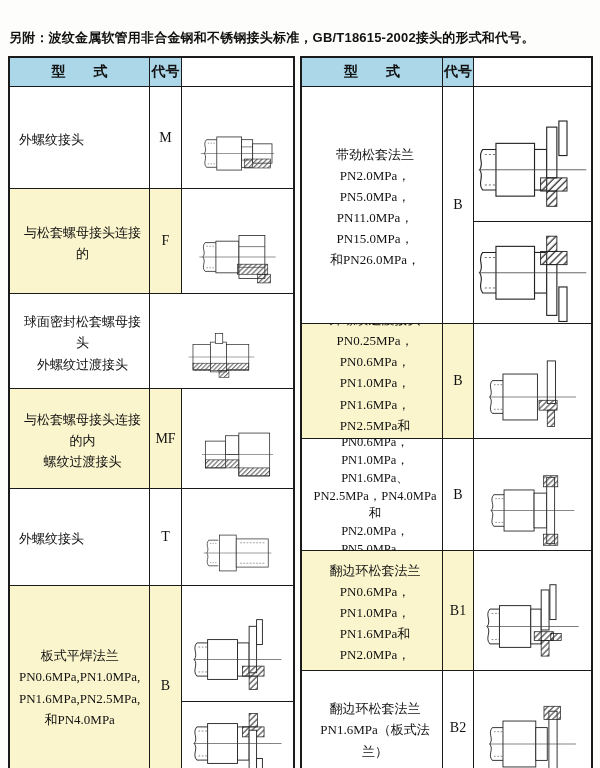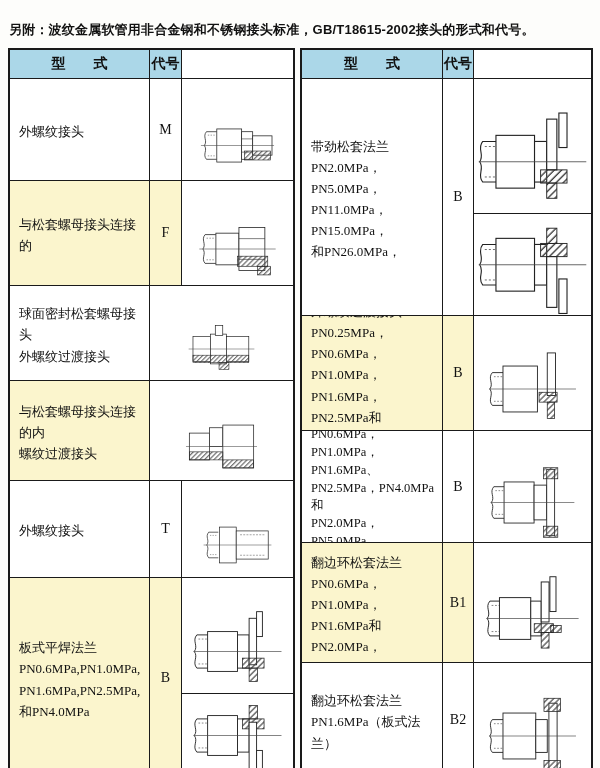--- a/index.html
+++ b/index.html
@@ -7,21 +7,21 @@
     --highlight-bg:#fbf5cd;
     --line:#1a1a1a;
   }
   *{box-sizing:border-box;margin:0;padding:0;}
   html,body{width:600px;background:#fdfdfb;}
   body{font-family:"Liberation Serif","DejaVu Serif",serif;color:#111;}
   .page{width:600px;height:768px;padding:9px 7px 0 8px;overflow:hidden;}
   .title{
     font-family:"Liberation Sans","DejaVu Sans",sans-serif;
     font-weight:700;font-size:13px;letter-spacing:0.2px;
-    margin:12px 0 9px 1px;white-space:nowrap;
+    margin:20px 0 9px 1px;white-space:nowrap;
   }
   .tables{display:flex;gap:5px;align-items:stretch;}
   .tbl{border:2px solid var(--line);background:#fff;}
   .tbl.left{width:287px;}
   .tbl.right{width:293px;}
   .tr{display:flex;border-bottom:1px solid var(--line);}
   .tr:last-child{border-bottom:none;}
   .td{border-right:1px solid var(--line);overflow:hidden;}
   .td:last-child{border-right:none;margin-top:32px;}
   
@@ -35,21 +35,21 @@
     font-family:"Liberation Sans","DejaVu Sans",sans-serif;
     font-weight:700;font-size:14px;
   }
   
   .l1{height:102px}.l2{height:105px}.l3{height:95px}.l4{height:100px}.l5{height:97px}.l6{height:199px}
   .r1{height:237px}.r2{height:115px}.r3{height:112px}.r4{height:120px}.r5{height:114px}
   
   .type{
     display:flex;align-items:center;
     padding:4px 3px 0 9px;
-    font-size:13px;line-height:1.62;white-space:pre-line;
+    font-size:13px;line-height:1.62;white-space:pre-line;text-align:center;
   }
   .r3 .type{font-size:12.5px;line-height:1.42;}
   .code{
     display:flex;align-items:center;justify-content:center;
     font-size:14px;
   }
   .yellow{background:var(--highlight-bg);}
   .diagcell{display:flex;flex-direction:column;background:#fff;}
   .dwrap{flex:1;min-height:0;display:flex;align-items:center;justify-content:center;}
   .dwrap + .dwrap{border-top:1px solid var(--line);}
@@ -141,20 +141,21 @@
                 <rect x="52" y="72" width="16" height="11" fill="url(#h3)" stroke="#222" stroke-width="0.9"></rect>
                 <line x1="3" y1="50" x2="109" y2="50" stroke="#444" stroke-width="0.8"></line>
               </svg>
             </div>
         </div>
       </div>
 
       <div class="tr l4">
         <div class="td type c-type yellow">与松套螺母接头连接的内
 螺纹过渡接头</div>
+        <div class="td code c-code yellow">MF</div>
         <div class="td diagcell c-diag">
           <div class="dwrap">
               <svg viewBox="0 0 112 100" preserveAspectRatio="xMidYMid meet">
                 <defs>
                   <pattern id="h4" width="5" height="5" patternUnits="userSpaceOnUse" patternTransform="rotate(45)">
                     <line x1="1" y1="0" x2="1" y2="5" stroke="#444" stroke-width="1.4"></line>
                   </pattern>
                 </defs>
                 <rect x="8" y="30" width="30" height="40" fill="#fff" stroke="#222" stroke-width="1.1"></rect>
                 <rect x="38" y="22" width="20" height="28" fill="#fff" stroke="#222" stroke-width="1.1"></rect>

